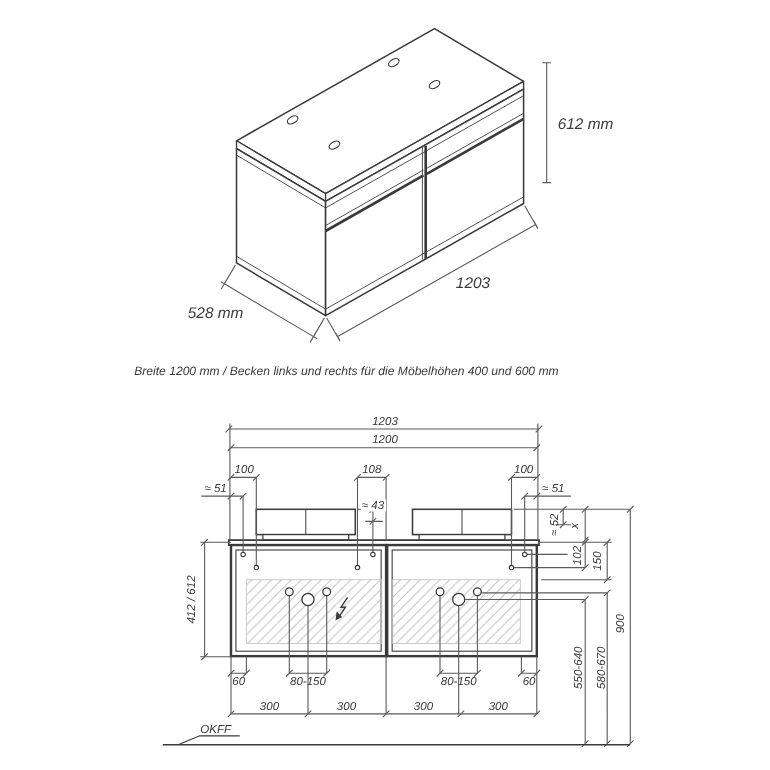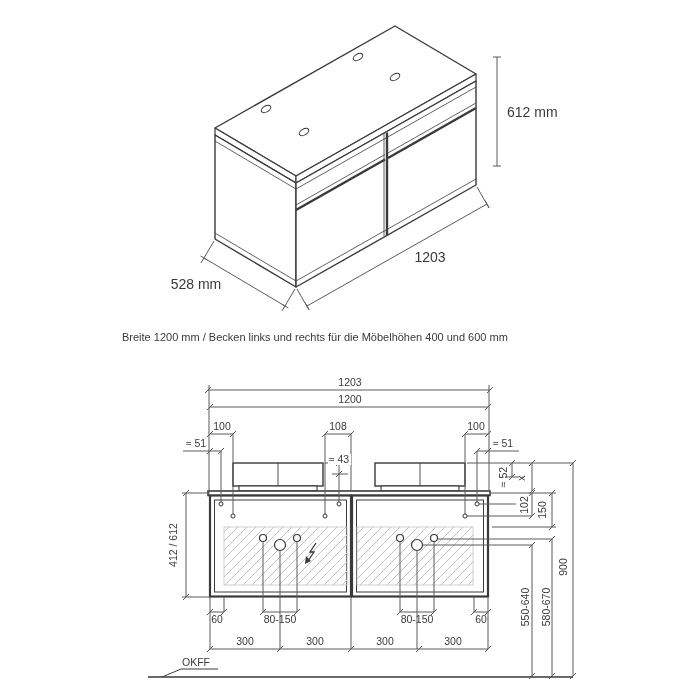--- a/index.html
+++ b/index.html
@@ -1,17 +1,17 @@
 <!DOCTYPE html>
 <html><head>
 <meta charset="utf-8">
 <style>
   html,body{margin:0;padding:0;background:#ffffff;}
   .stage{position:relative;width:600px;height:700px;background:#fff;overflow:hidden;
-         font-family:"Liberation Sans", sans-serif;}
+         font-family:"Liberation Sans", sans-serif;font-style:italic;}
   svg{position:absolute;left:0;top:0;}
   text{fill:#3a3a3a;font-family:"Liberation Sans", sans-serif;}
   .dimtxt{font-size:10.5px;}
   .isotxt{font-size:14px;}
   .captxt{font-size:11px;}
 </style>
 </head>
 <body>
 
 <div class="stage">

